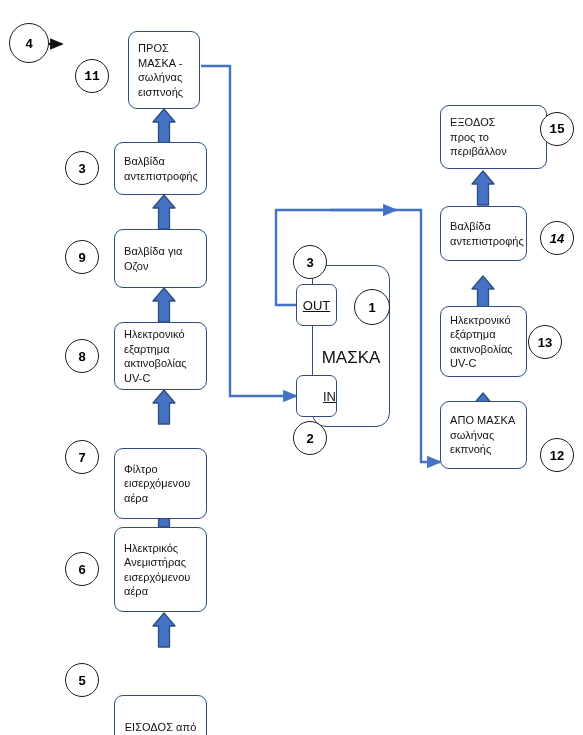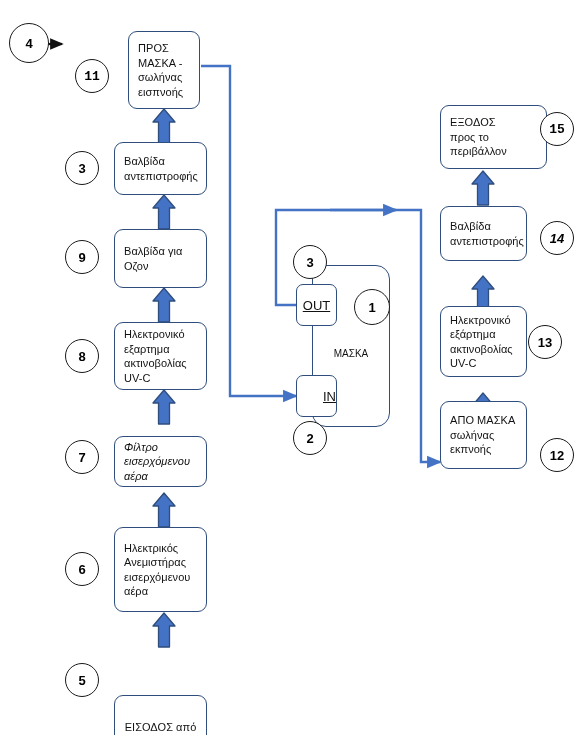--- a/index.html
+++ b/index.html
@@ -68,21 +68,21 @@
     box-sizing: border-box;
     border: 1.4px solid #2F4E7E;
     border-radius: 14px;
     background: #ffffff;
     z-index: 5;
   }
   .mask-label {
     position: absolute;
     width: 100%;
     text-align: center;
-    font-size: 10px;
+    font-size: 17px;
     color: #111111;
   }
   
   .num {
     position: absolute;
     box-sizing: border-box;
     border: 1.5px solid #1a1a1a;
     border-radius: 50%;
     background: #ffffff;
     display: flex;
@@ -179,21 +179,21 @@
 Οζον</span>
   </div>
 
   <div class="box" style="left:114px; top:322px; width:93px; height:68px;">
     <span class="txt">Ηλεκτρονικό
 εξαρτημα
 ακτινοβολίας
 UV-C</span>
   </div>
 
-  <div class="box" style="left:114px; top:436px; width:93px; height:51px;font-style:italic;">
+  <div class="box" style="left:114px; top:448px; width:93px; height:71px;">
     <span class="txt">Φίλτρο
 εισερχόμενου
 αέρα</span>
   </div>
 
   <div class="box" style="left:114px; top:527px; width:93px; height:85px;">
     <span class="txt">Ηλεκτρικός
 Ανεμιστήρας
 εισερχόμενου
 αέρα</span>

